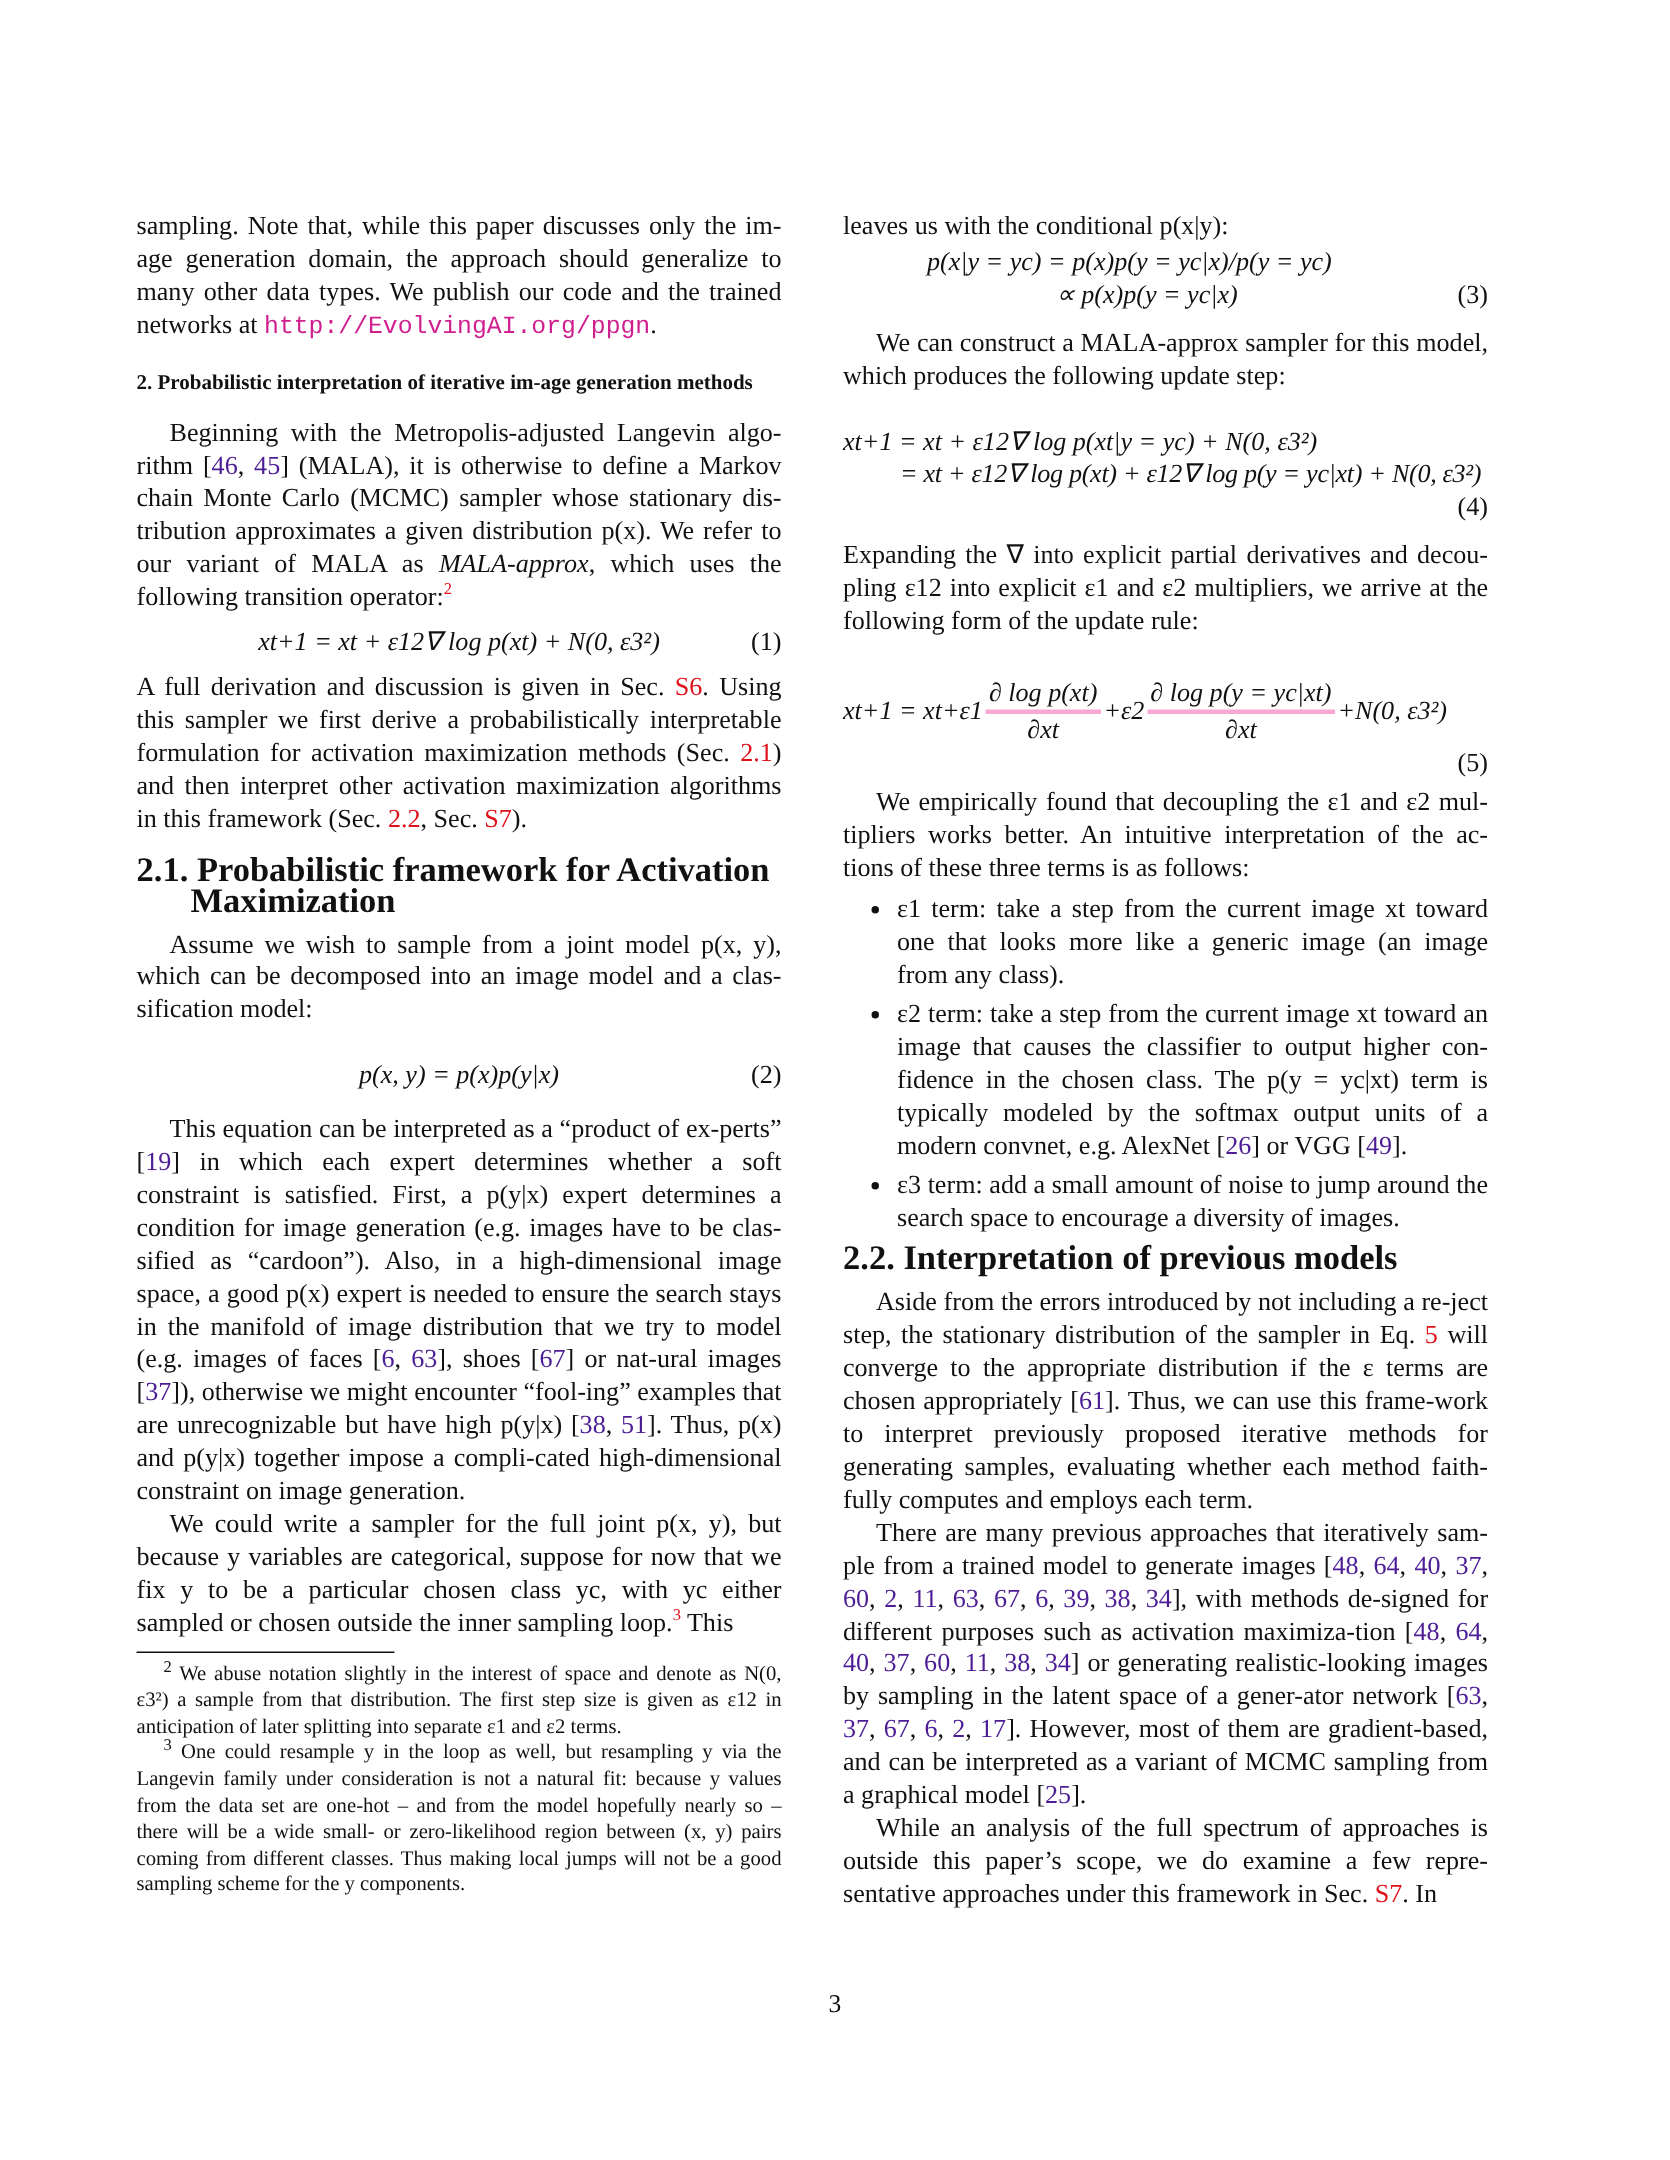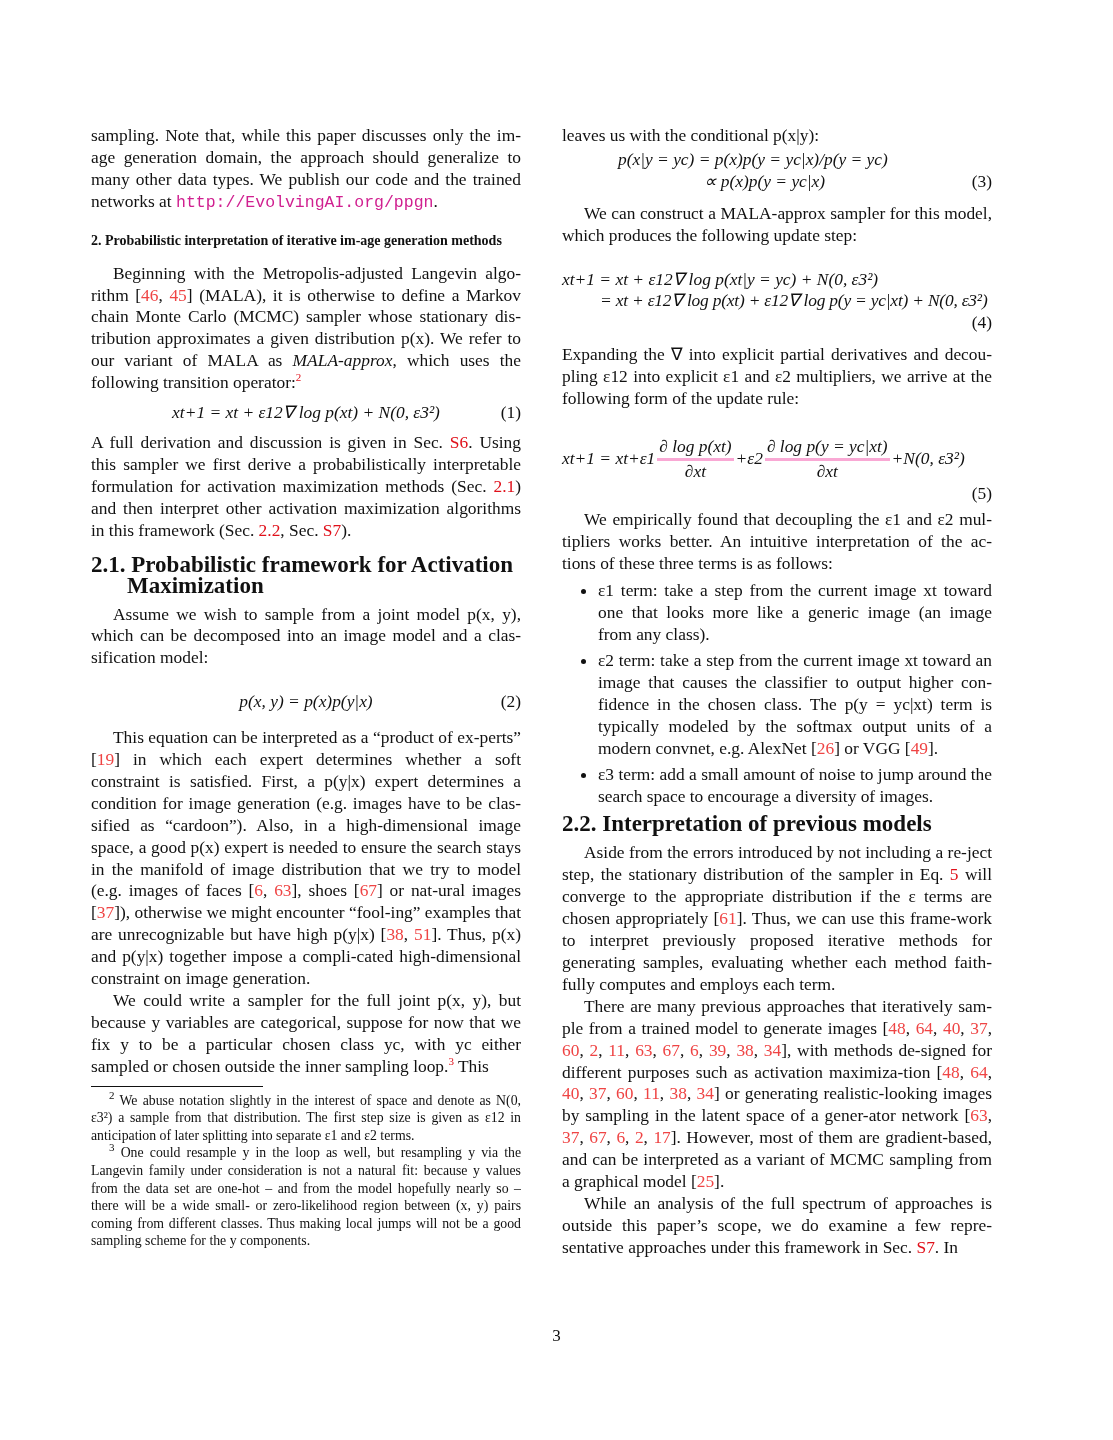--- a/index.html
+++ b/index.html
@@ -1,23 +1,23 @@
 <!DOCTYPE html>
 <html><head>
 <meta charset="utf-8">
 <style>
   html, body { margin: 0; padding: 0; background: #ffffff; }
   body { width: 1113px; height: 1440px; position: relative; overflow: hidden;
          font-family: "Liberation Serif", serif; color: #111; }
-  .col { position: absolute; top: 125px; width: 430px; font-size: 17.4px; line-height: 21.9px; }
+  .col { position: absolute; top: 140px; width: 430px; font-size: 17.4px; line-height: 21.9px; }
   .left { left: 91px; }
   .right { left: 562px; width: 430px; }
   p { margin: 0; text-align: justify; hyphens: manual; }
   .indent { text-indent: 22px; }
-  .cite { color: #ef4444; }
+  .cite { color: #4c1d95; }
   .ref { color: #e0101a; }
   .url { color: #d02090; font-family: "Liberation Mono", monospace; font-size: 16.5px; }
   h2 { font-size: 14px; font-weight: bold; margin: 14px 0 10px 0; line-height: 25px;
        padding-left: 24px; text-indent: -24px; }
   h3 { font-size: 23px; font-weight: bold; margin: 12px 0 8px 0; line-height: 21px;
        padding-left: 36px; text-indent: -36px; }
   .eq { position: relative; display: flex; justify-content: center; align-items: center; margin: 8px 0; font-style: normal; }
   .eq .body { font-style: italic; }
   .eq .num { position: absolute; right: 0; font-style: normal; }
   .eqnum-line { text-align: right; }

